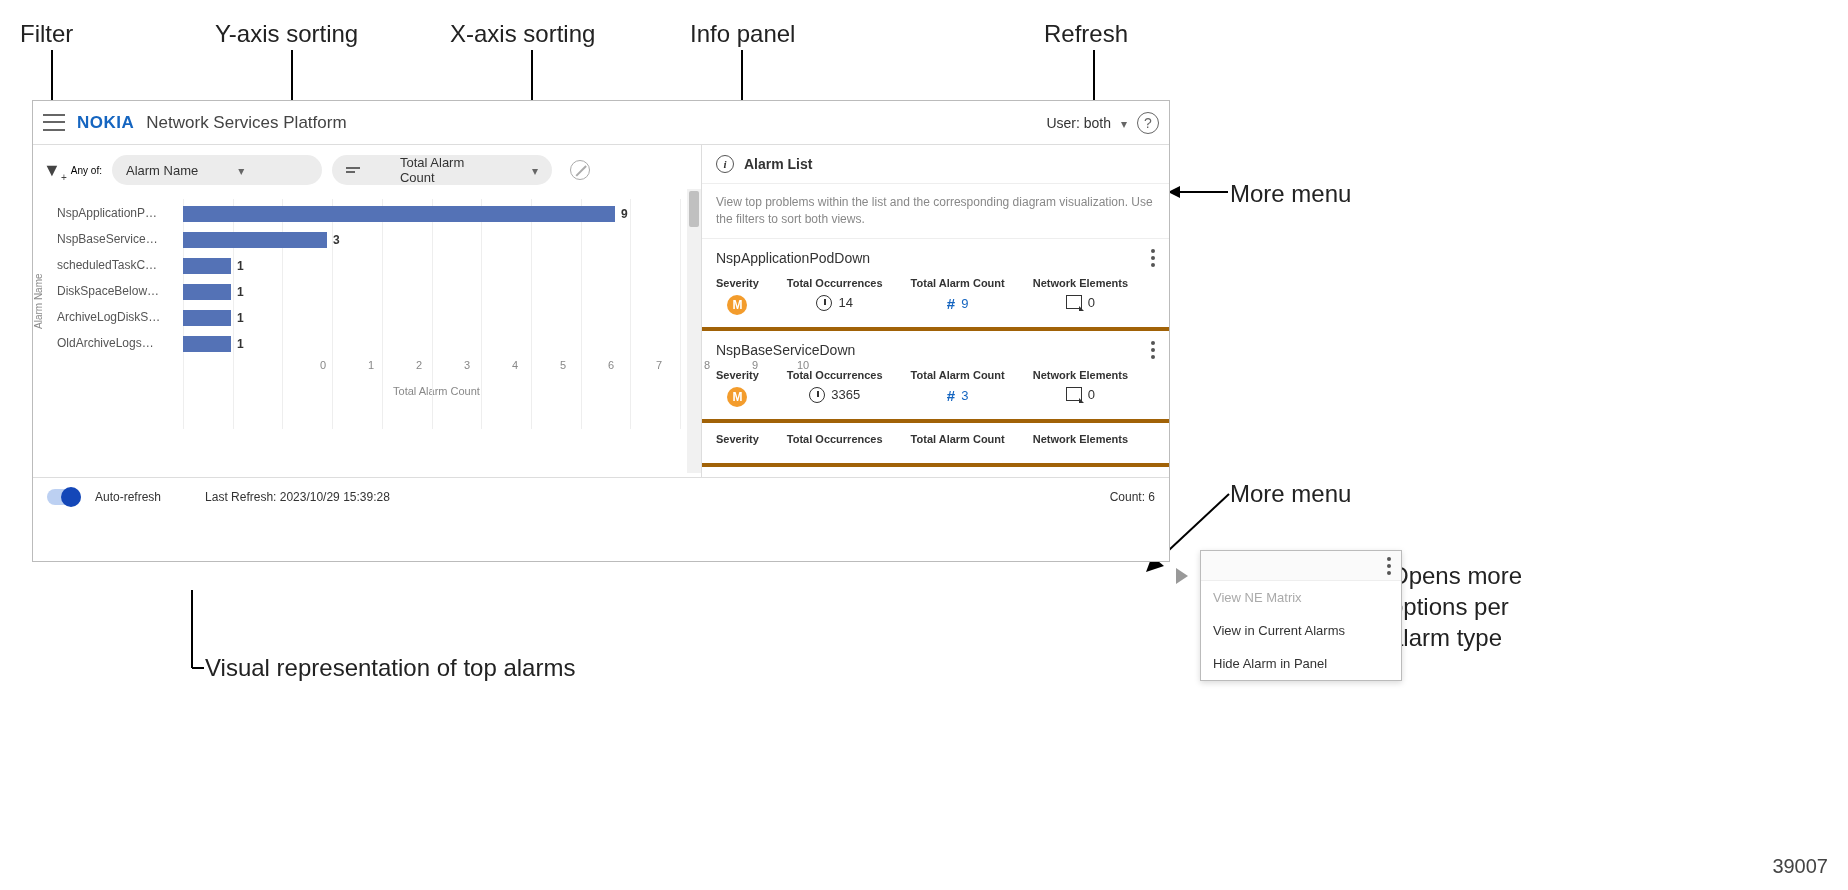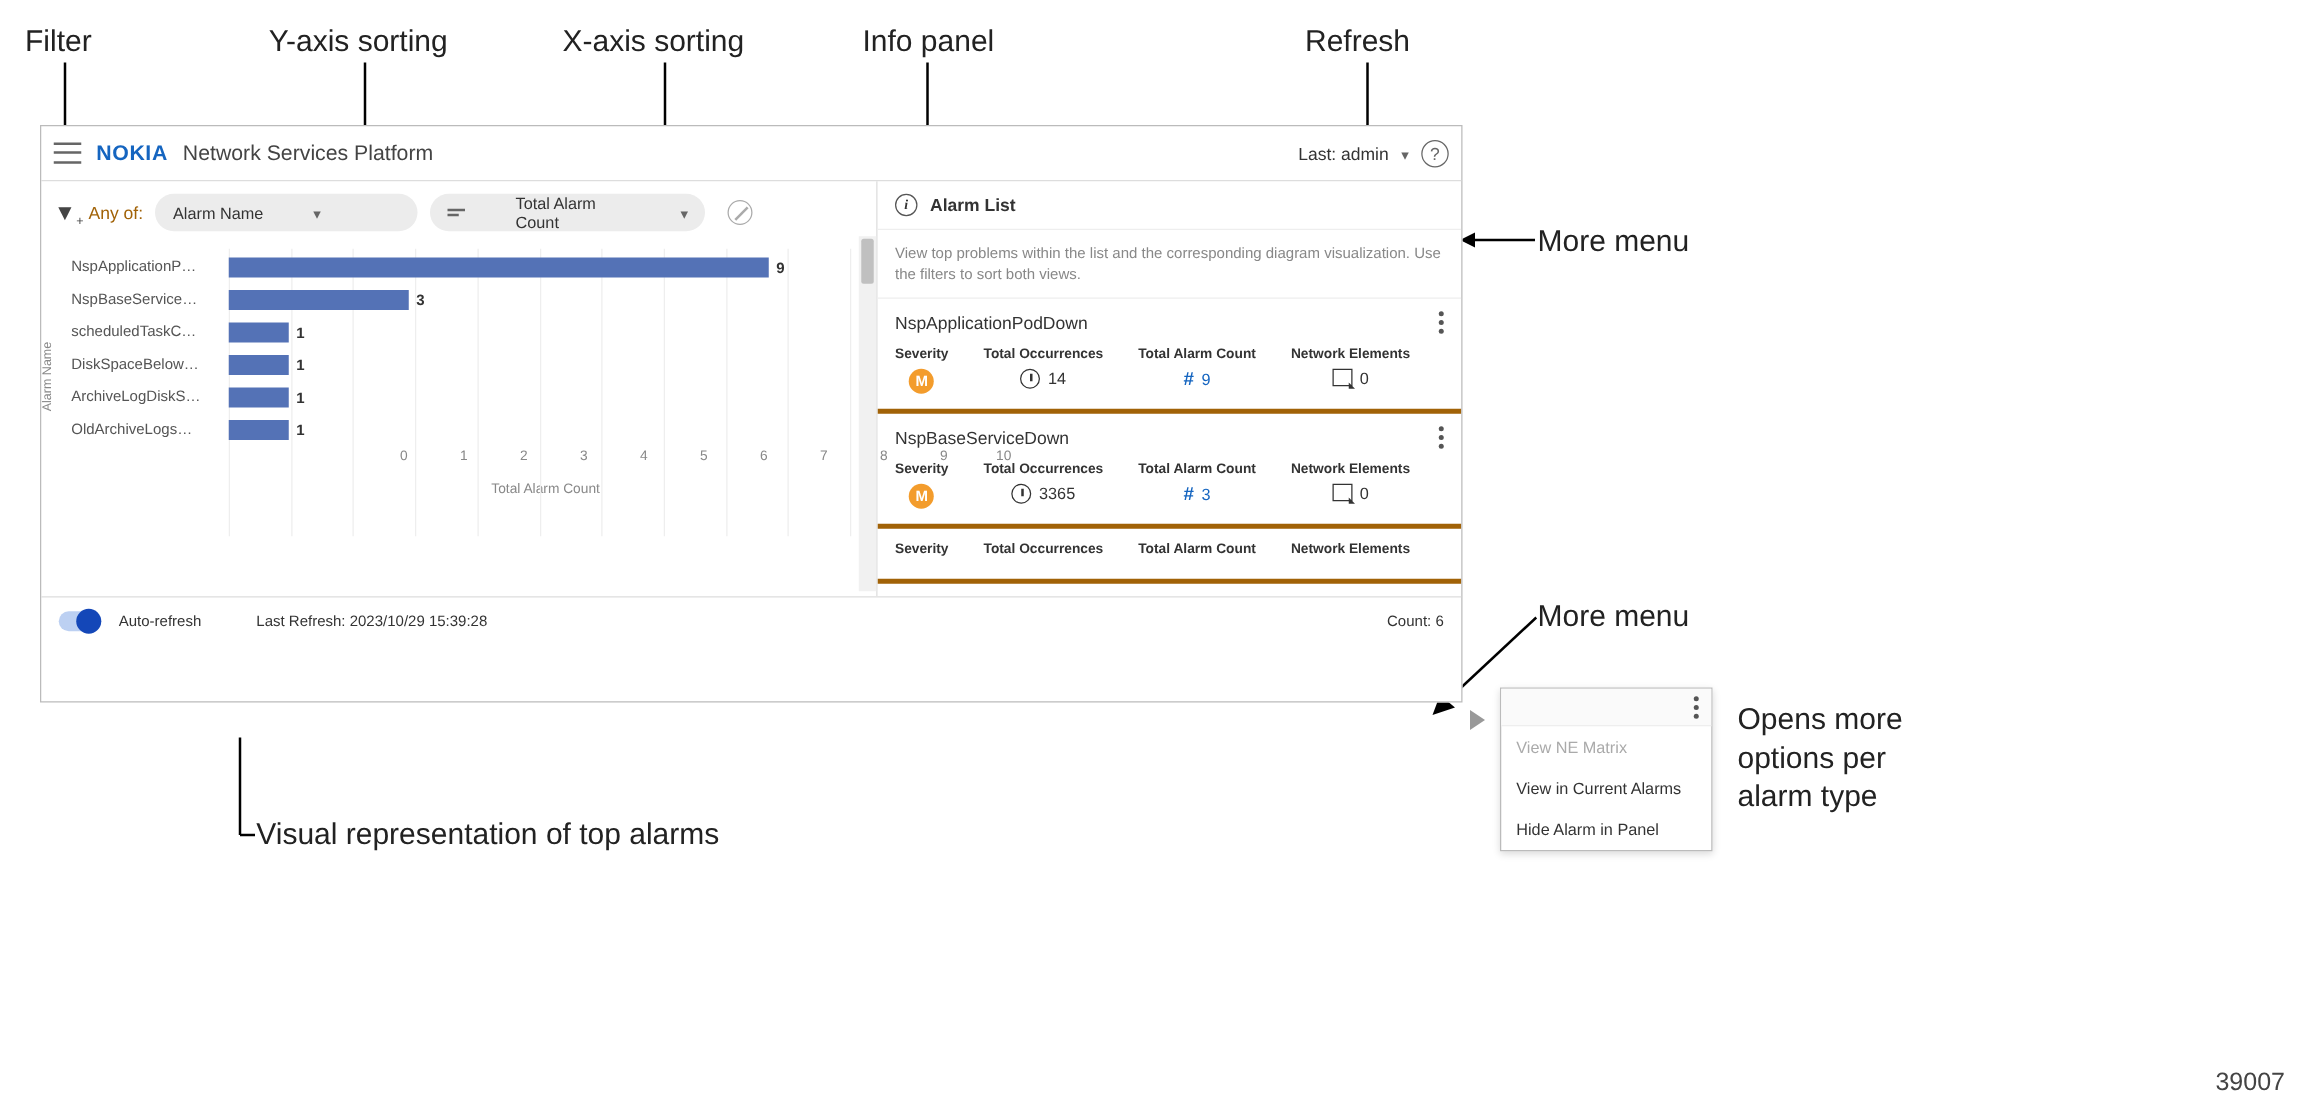--- a/index.html
+++ b/index.html
@@ -20,21 +20,21 @@
   .chev-down::after { content:"▾"; font-size:12px; color:#666; }
   .sub-bar .right { margin-left:auto; display:flex; gap:20px; align-items:center; }
   .refresh-icon { width:20px; height:20px; border:2px solid #666; border-top-color:transparent; border-radius:50%; transform:rotate(25deg); position:relative; }
   .more-dots { display:flex; flex-direction:column; gap:3px; }
   .more-dots span { width:4px; height:4px; background:#555; border-radius:50%; }
   .content { display:flex; height: calc(100% - 44px - 46px - 38px); }
   .chart-panel { width: 668px; padding: 10px 10px 0 10px; position:relative; }
   .filter-row { display:flex; align-items:center; gap:10px; margin-bottom:14px; }
   .filter-icon { font-size:18px; color:#444; position:relative; }
   .filter-icon::after { content:"+"; font-size:10px; position:absolute; bottom:-2px; right:-6px; }
-  .anyof { font-size:14px; color:#a16207; }
+  .anyof { font-size:10px; color:#000000; }
   .pill { background:#ececec; border-radius:16px; height:30px; display:flex; align-items:center; padding:0 14px; font-size:13px; color:#333; gap: 40px; }
   .sort-icon { display:inline-block; width:14px; }
   .sort-icon::before { content:""; display:block; border-top:2px solid #666; width:14px; margin-bottom:2px; }
   .sort-icon::after { content:""; display:block; border-top:2px solid #666; width:9px; }
   .disable-icon { width:20px; height:20px; border:1.5px solid #aaa; border-radius:50%; position:relative; margin-left:8px; }
   .disable-icon::after { content:""; position:absolute; left:3px; top:9px; width:14px; height:1.5px; background:#aaa; transform:rotate(-45deg); }
   .chart-body { position:relative; height:260px; padding-left: 140px; padding-top:4px; border-right:1px solid #eee;}
   .y-label { position:absolute; left:-10px; top:130px; transform:rotate(-90deg); transform-origin:left top; font-size:10px; color:#888; }
   .bar-row { display:flex; align-items:center; height:24px; margin-bottom:2px; }
   .bar-cat { position:absolute; left:0; width:130px; text-align:left; font-size:12px; color:#555; overflow:hidden; text-overflow:ellipsis; white-space:nowrap; padding-left:14px; }
@@ -63,21 +63,21 @@
   .clock-icon { width:16px; height:16px; border:1.5px solid #333; border-radius:50%; position:relative; }
   .clock-icon::after { content:""; position:absolute; left:7px; top:3px; width:1.5px; height:6px; background:#333; }
   .hash { color:#1565c0; font-weight:700; font-size:15px; }
   .hash-val { color:#1565c0; }
   .ne-icon { width:16px; height:14px; border:1.5px solid #333; position:relative; }
   .ne-icon::after { content:""; position:absolute; right:-3px; bottom:-3px; width:0; height:0; border-left:5px solid #333; border-top:5px solid transparent; }
   .footer { height:38px; border-top:1px solid #ddd; display:flex; align-items:center; padding:0 14px; gap:14px; font-size:12px; color:#333; }
   .toggle { width:34px; height:16px; background:#bcd0f2; border-radius:8px; position:relative; }
   .toggle::after { content:""; position:absolute; right:0; top:-2px; width:20px; height:20px; background:#1447b8; border-radius:50%; }
   .footer .count { margin-left:auto; }
-  .pop-menu { position:absolute; left:1200px; top:550px; width:170px; border:1px solid #bbb; background:#fff; box-shadow:0 2px 6px rgba(0,0,0,.15); font-size:13px; }
+  .pop-menu { position:absolute; left:1200px; top:550px; width:202px; border:1px solid #bbb; background:#fff; box-shadow:0 2px 6px rgba(0,0,0,.15); font-size:13px; }
   .pop-header { height:30px; display:flex; justify-content:flex-end; align-items:center; padding-right:10px; border-bottom:1px solid #eee; background:#fafafa; }
   .pop-item { padding:9px 12px; color:#333; }
   .pop-item.disabled { color:#aaa; }
   .triangle { position:absolute; left:1176px; top:568px; width:0; height:0; border-left:12px solid #999; border-top:8px solid transparent; border-bottom:8px solid transparent; }
   svg.arrow { position:absolute; overflow:visible; }
   svg.arrow line { stroke:#000; stroke-width:2; }
   svg.arrow polygon { fill:#000; }
   .pagenum { position:absolute; right:20px; bottom:12px; font-size:20px; color:#444; }
 </style>
 </head>
@@ -131,21 +131,21 @@
 <div class="app">
   <div class="top-bar">
     <div class="menu-icon">
         <span></span>
         <span></span>
         <span></span>
       </div>
     <div class="logo">NOKIA</div>
     <div class="app-title">Network Services Platform</div>
     <div class="user-area">
-      <span>Last: admin</span>
+      <span>User: both</span>
       <span class="chev-down"></span>
       <div class="help-btn">?</div>
     </div>
   </div>
 
 
   <div class="content">
     <div class="chart-panel">
       <div class="filter-row">
         <div class="filter-icon">▼</div>

